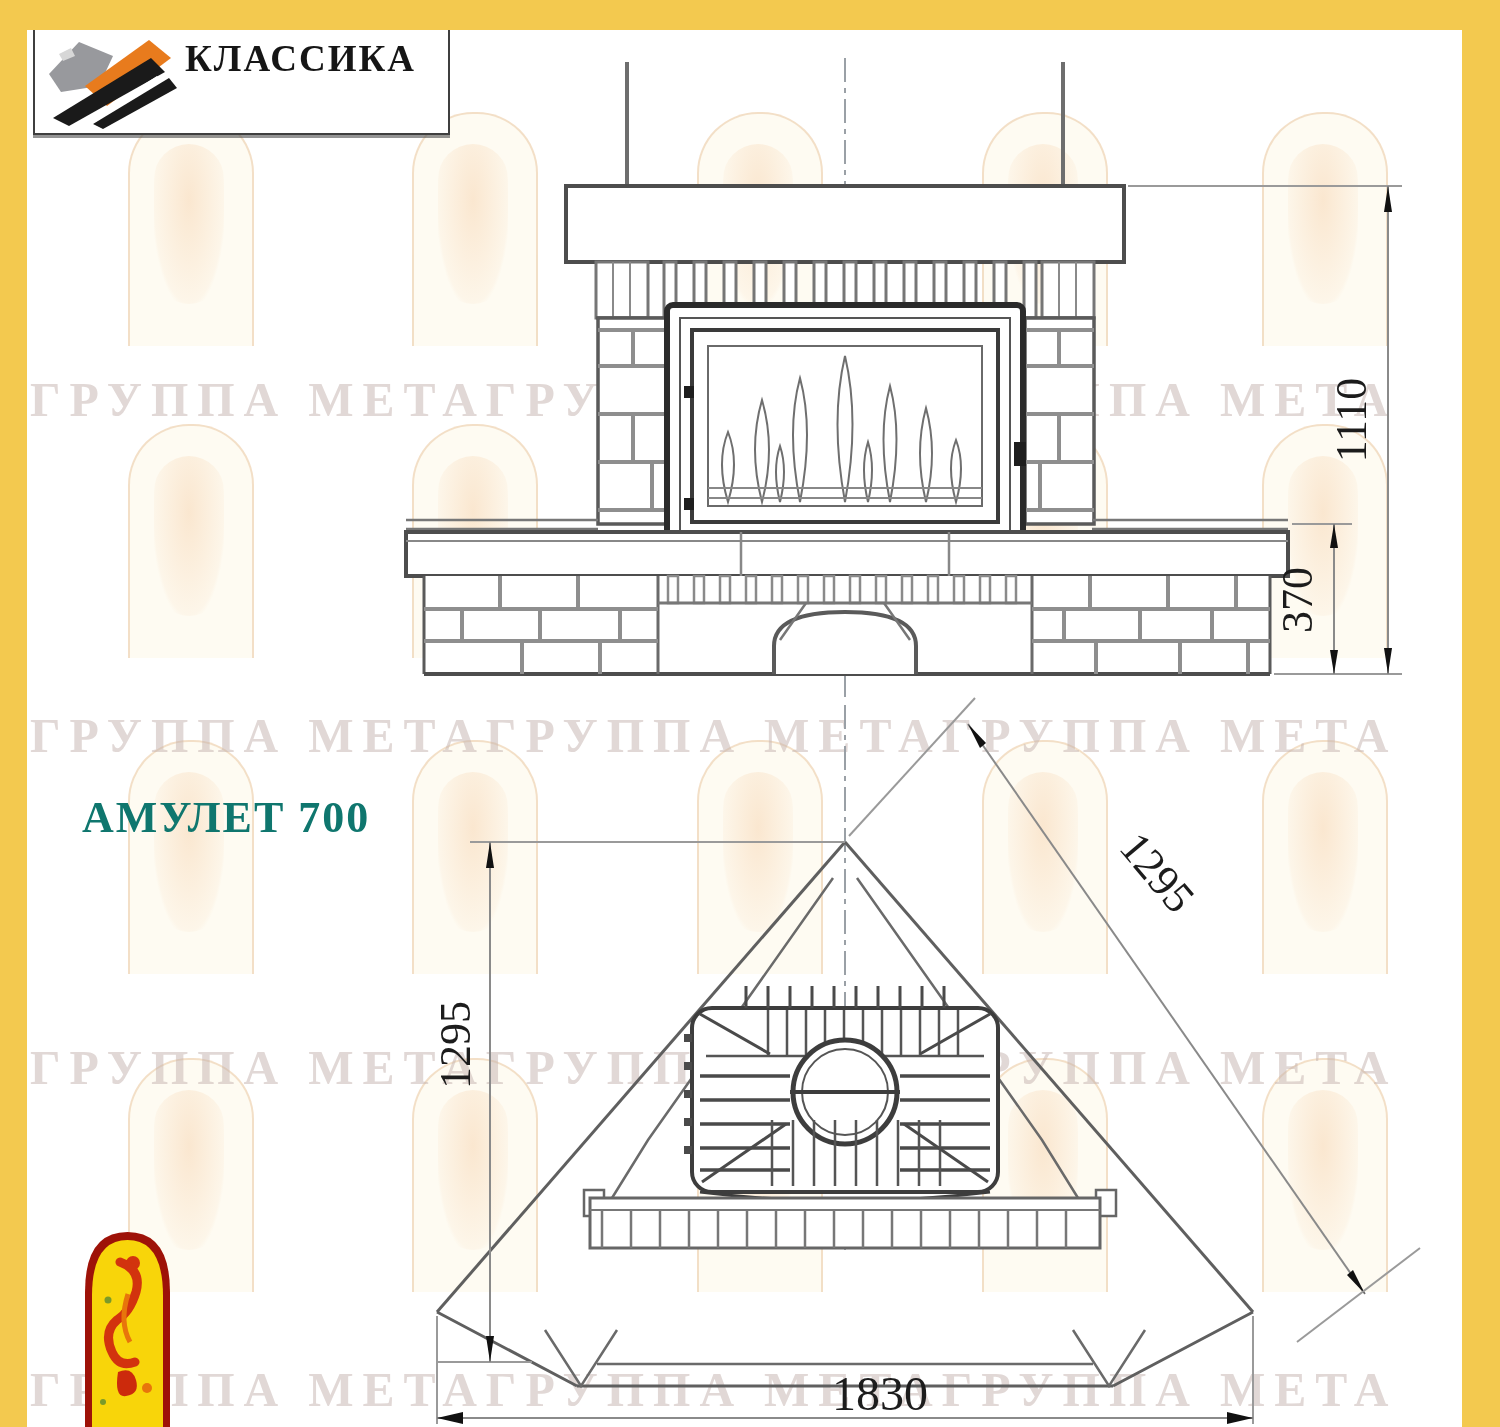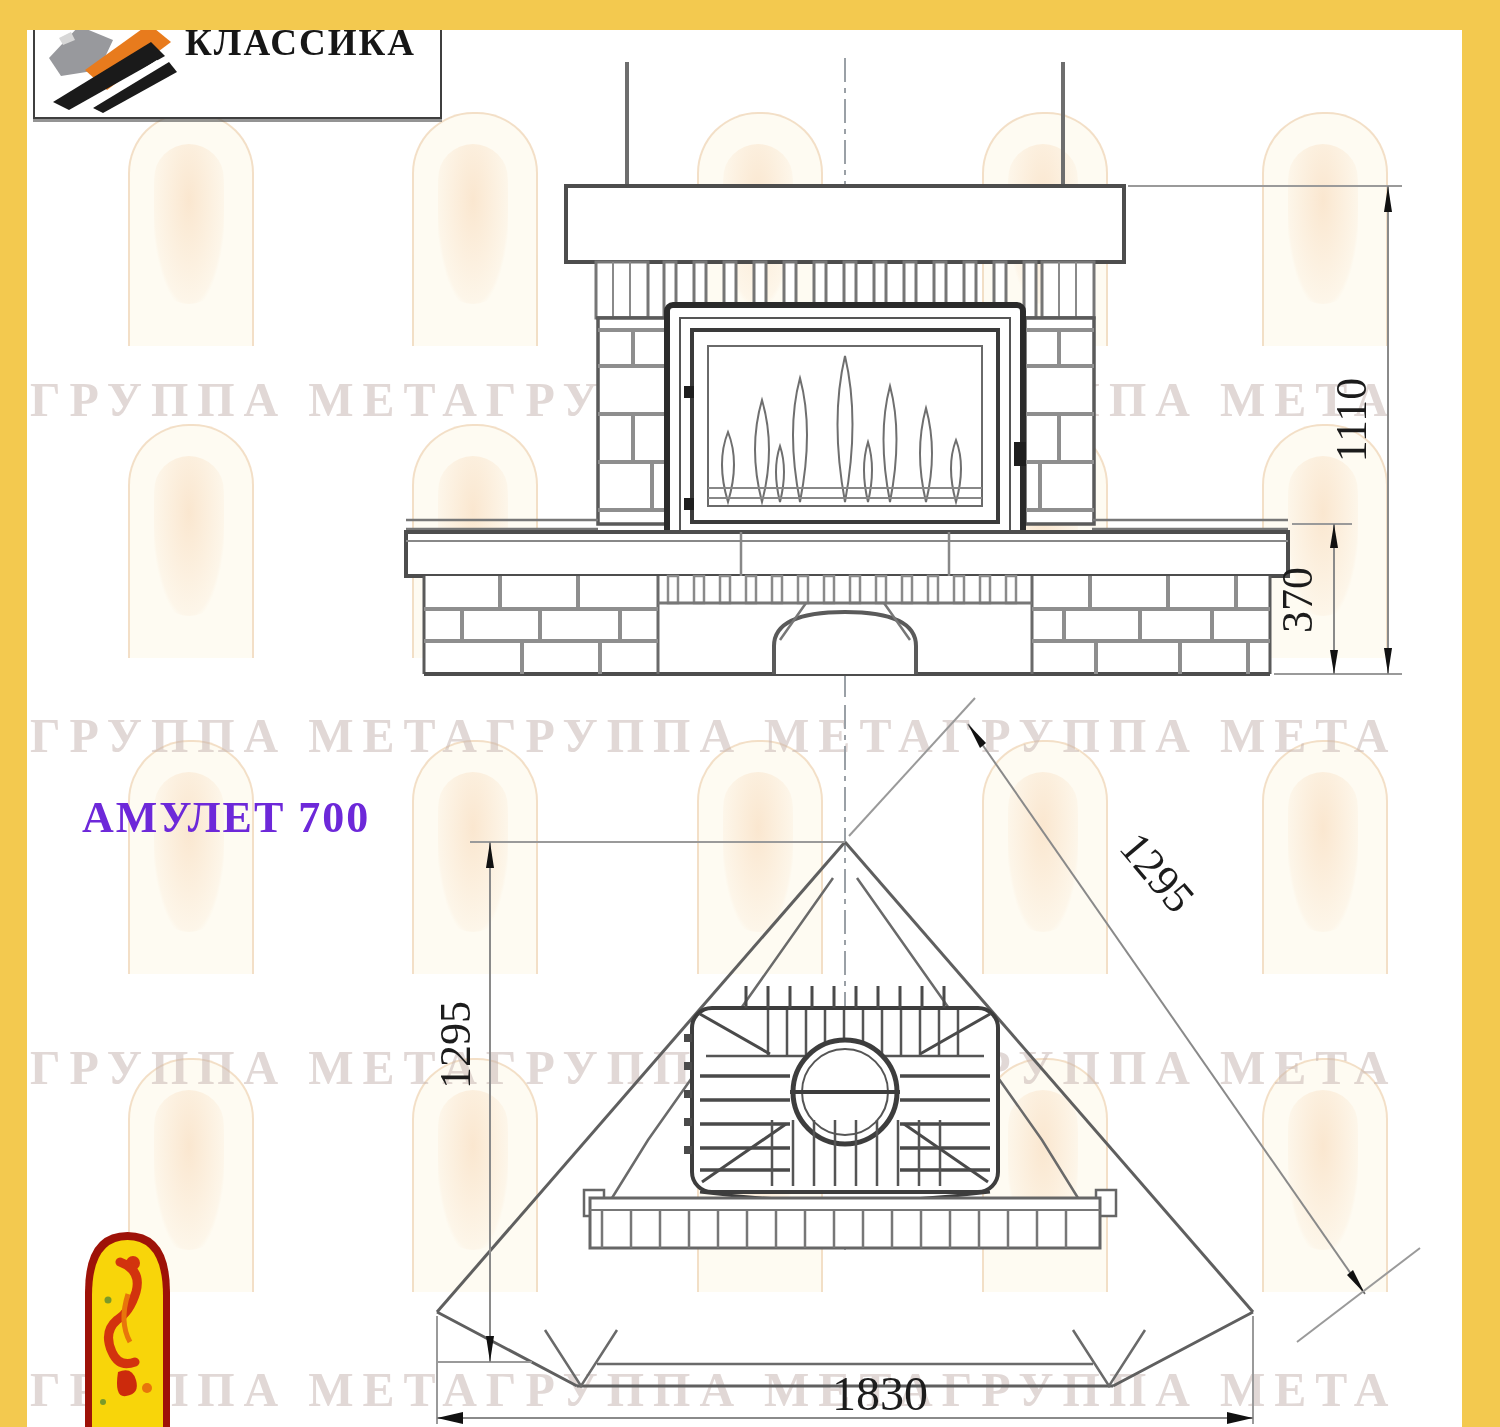--- a/index.html
+++ b/index.html
@@ -17,29 +17,29 @@
         background:radial-gradient(ellipse at 50% 35%, rgba(235,150,70,0.20), rgba(235,150,70,0.05) 70%, transparent 75%);}
   .wm-row{position:absolute;left:30px;width:1430px;z-index:0;white-space:nowrap;overflow:hidden;
         font-weight:bold;font-size:48px;letter-spacing:9px;color:rgba(196,178,174,0.50);}
 
   
   svg.drawing{position:absolute;left:0;top:0;z-index:1;}
   text.dim{font-family:"Liberation Serif",serif;font-size:44px;fill:#1c1c1c;}
   text.dim-big{font-family:"Liberation Serif",serif;font-size:48px;fill:#1c1c1c;}
 
   
-  .logo-box{position:absolute;left:33px;top:12px;width:405px;height:103px;z-index:2;
-        background:#ffffff;border:2px solid #3f3f3f;box-shadow:0 3px 0 rgba(90,90,90,0.65);}
+  .logo-box{position:absolute;left:33px;top:28px;width:405px;height:103px;z-index:2;
+        background:#ffffff;border:2px solid #3f3f3f;box-shadow:0 3px 0 rgba(90,90,90,0.65);padding-left:8px;}
   .logo-art{position:absolute;left:6px;top:4px;}
   .logo-text{position:absolute;left:150px;top:8px;line-height:41px;
         font-weight:bold;font-size:37px;letter-spacing:2px;color:#161616;}
 
   
   .model-title{position:absolute;left:82px;top:792px;z-index:2;
-        font-weight:bold;font-size:44px;letter-spacing:2px;color:#6d28d9;}
+        font-weight:bold;font-size:44px;letter-spacing:2px;color:#0f766e;}
 
   
   .frame{position:absolute;z-index:3;background:#F3C94F;}
   .frame.top{left:0;top:0;width:1500px;height:30px;}
   .frame.left{left:0;top:0;width:27px;height:1427px;}
   .frame.right{left:1462px;top:0;width:38px;height:1427px;}
 </style>
 </head>
 <body>
 

